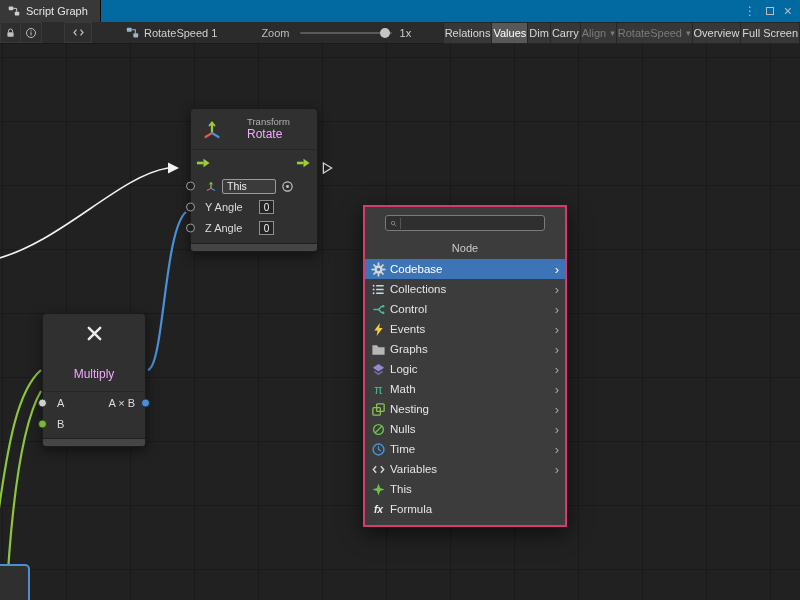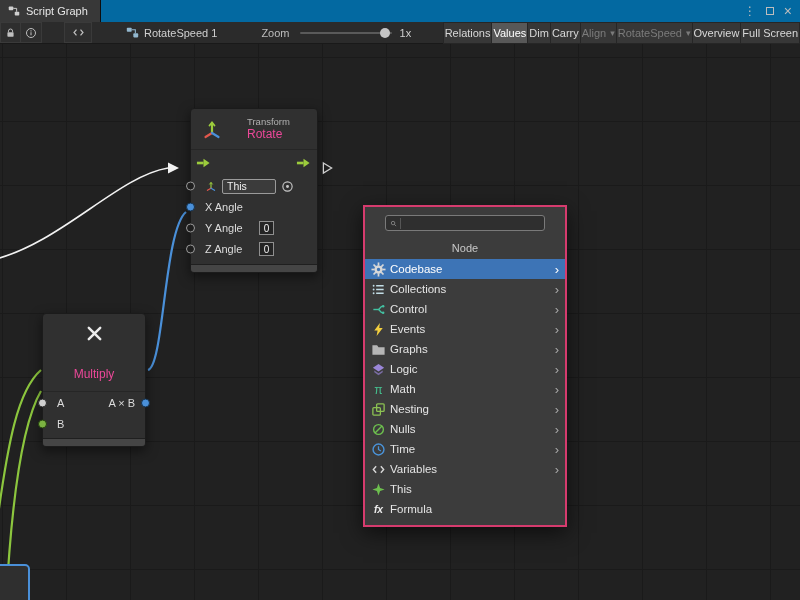--- a/index.html
+++ b/index.html
@@ -33,21 +33,21 @@
   
   .canvas{position:absolute;top:44px;left:0;width:800px;height:556px;background-color:#212121;
     background-image:linear-gradient(to right,#1a1a1a 1px,transparent 1px),linear-gradient(to bottom,#1a1a1a 1px,transparent 1px);
     background-size:64px 64px;background-position:2px 13px;}
   .wires{position:absolute;top:-44px;left:0;width:800px;height:600px;pointer-events:none;z-index:2;}
 
   
   .unode{position:absolute;background:#303030;border:1px solid #1b1b1b;border-radius:4px;box-shadow:0 4px 12px rgba(0,0,0,.5);color:#ddd;font-size:11px;z-index:3;}
   .nheader{display:flex;align-items:center;gap:24px;padding:7px 10px;border-bottom:1px solid #262626;}
   .ncat{font-size:9.5px;color:#b0b0b0;line-height:1.2;}
-  .nname{font-size:12px;color:#ec4899;line-height:1.2;}
+  .nname{font-size:12px;color:#f0abfc;line-height:1.2;}
   .nrow{position:relative;height:21px;display:flex;align-items:center;padding:0 10px 0 14px;}
   .ctrlrow{position:relative;height:26px;}
   .port{position:absolute;top:50%;transform:translateY(-50%);width:9px;height:9px;border-radius:50%;background:#1e1e1e;border:1.5px solid #9a9a9a;}
   .port.left{left:-5px;} .port.right{right:-5px;}
   .port.blue{background:#4a90d9;border-color:#16324d;}
   .port.green{background:#7cb342;border-color:#24410f;}
   .port.white{background:#cfcfcf;border-color:#2a2a2a;}
   .plabel{color:#dcdcdc;}
   .vbox{margin-left:8px;min-width:15px;height:14px;background:#242424;border:1px solid #8f8f8f;color:#efefef;font-size:10px;text-align:center;line-height:13px;padding:0 2px;}
   .thisfield{display:flex;align-items:center;margin-left:5px;width:54px;height:15px;background:#3b3b3b;border:1px solid #9a9a9a;border-radius:2px;padding:0 4px;font-size:10.5px;color:#f0f0f0;}
@@ -225,24 +225,20 @@
             <span>This</span>
           </span>
         <span class="targetbtn" data-icon="target">
             <svg viewBox="0 0 14 14">
               <circle cx="7" cy="7" r="5" fill="none" stroke="currentColor" stroke-width="1.2"></circle>
               <circle cx="7" cy="7" r="1.6" fill="currentColor"></circle>
             </svg>
           </span>
       </div>
       <div class="nrow">
-        <span class="port left blue"></span>
-        <span class="plabel">X Angle</span>
-      </div>
-      <div class="nrow">
         <span class="port left"></span>
         <span class="plabel" style="width:46px;">Y Angle</span>
         <span class="vbox">0</span>
       </div>
       <div class="nrow">
         <span class="port left"></span>
         <span class="plabel" style="width:46px;">Z Angle</span>
         <span class="vbox">0</span>
       </div>
       <div class="nfooter"></div>

